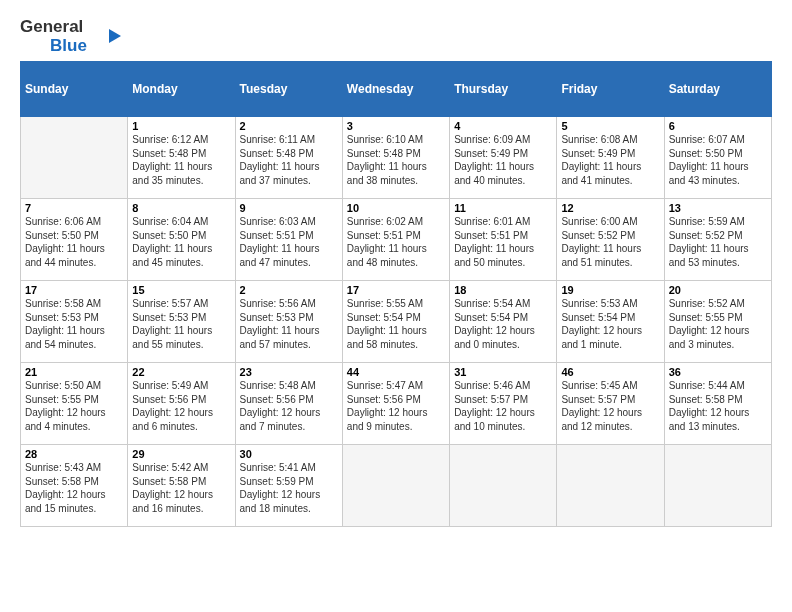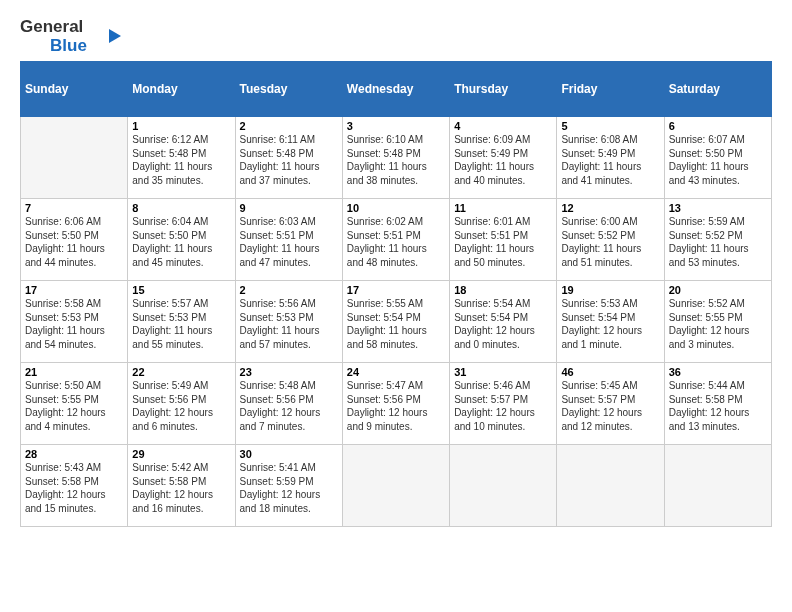--- a/index.html
+++ b/index.html
@@ -201,21 +201,21 @@
       </td>
           <td>
         <span class="day-num">22</span>
         <span class="day-info">Sunrise: 5:49 AM<br>Sunset: 5:56 PM<br>Daylight: 12 hours and 6 minutes.</span>
       </td>
           <td>
         <span class="day-num">23</span>
         <span class="day-info">Sunrise: 5:48 AM<br>Sunset: 5:56 PM<br>Daylight: 12 hours and 7 minutes.</span>
       </td>
           <td>
-        <span class="day-num">24</span>
+        <span class="day-num">44</span>
         <span class="day-info">Sunrise: 5:47 AM<br>Sunset: 5:56 PM<br>Daylight: 12 hours and 9 minutes.</span>
       </td>
           <td>
         <span class="day-num">31</span>
         <span class="day-info">Sunrise: 5:46 AM<br>Sunset: 5:57 PM<br>Daylight: 12 hours and 10 minutes.</span>
       </td>
           <td>
         <span class="day-num">46</span>
         <span class="day-info">Sunrise: 5:45 AM<br>Sunset: 5:57 PM<br>Daylight: 12 hours and 12 minutes.</span>
       </td>

